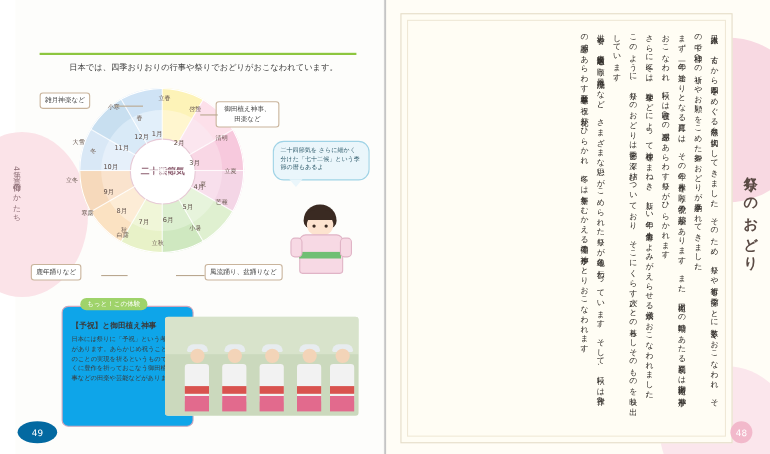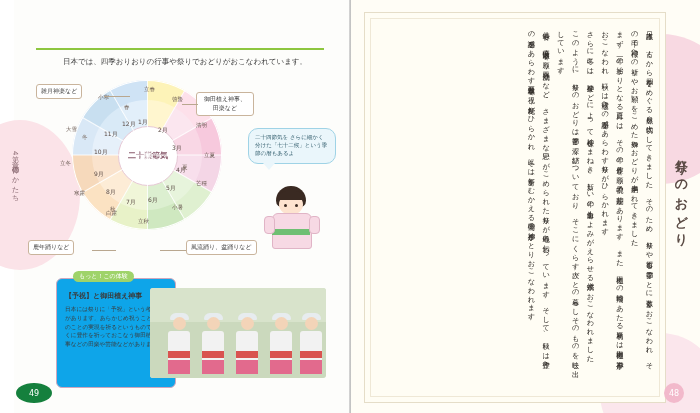--- a/index.html
+++ b/index.html
@@ -111,21 +111,21 @@
   .photo-sky{position:absolute;left:0;top:0;width:176px;height:34px;background:#d8e3cb;}
   .photo-ground{position:absolute;left:0;top:34px;width:176px;height:56px;background:#cbd9bd;}
   .pkid{position:absolute;bottom:4px;width:26px;}
   .pk-head{width:13px;height:13px;border-radius:50%;background:#f3d4b8;margin:0 auto;}
   .pk-hat{width:19px;height:7px;border-radius:9px 9px 2px 2px;background:#e7ecef;margin:0 auto -3px;}
   .pk-body{width:22px;height:36px;background:#f2f2f2;margin:1px auto 0;border-radius:3px;}
   .pk-sash{width:22px;height:7px;background:#d9534f;margin:-16px auto 0;}
   .pk-hakama{width:22px;height:14px;background:#e26a8d;margin:2px auto 0;}
 
   .pg-num-l{position:absolute;left:16px;bottom:10px;width:36px;height:20px;border-radius:50%;
-    background:#15803d;color:#fff;font-size:8px;display:flex;align-items:center;justify-content:center;}
+    background:#0369a1;color:#fff;font-size:8px;display:flex;align-items:center;justify-content:center;}
 
   
   .r-bg{position:absolute;left:0;top:0;width:350px;height:413px;background:#fffdf6;}
   .r-frame{position:absolute;left:14px;top:12px;width:300px;height:389px;
     border:1px solid #e5ddc8;background:#fffdf4;}
   .r-frame:before{content:"";position:absolute;left:5px;top:5px;right:5px;bottom:5px;border:1px solid #efe8d6;}
   .r-pinkblob{position:absolute;right:-36px;top:34px;width:150px;height:150px;border-radius:50%;background:#f8d9e2;}
   .r-pinkblob2{position:absolute;right:-20px;bottom:-40px;width:120px;height:120px;border-radius:50%;background:#fbe6ec;}
   .r-sidetitle{position:absolute;right:10px;top:150px;width:26px;
     writing-mode:vertical-rl;font-size:13px;font-weight:bold;color:#5a4a44;letter-spacing:3px;}

